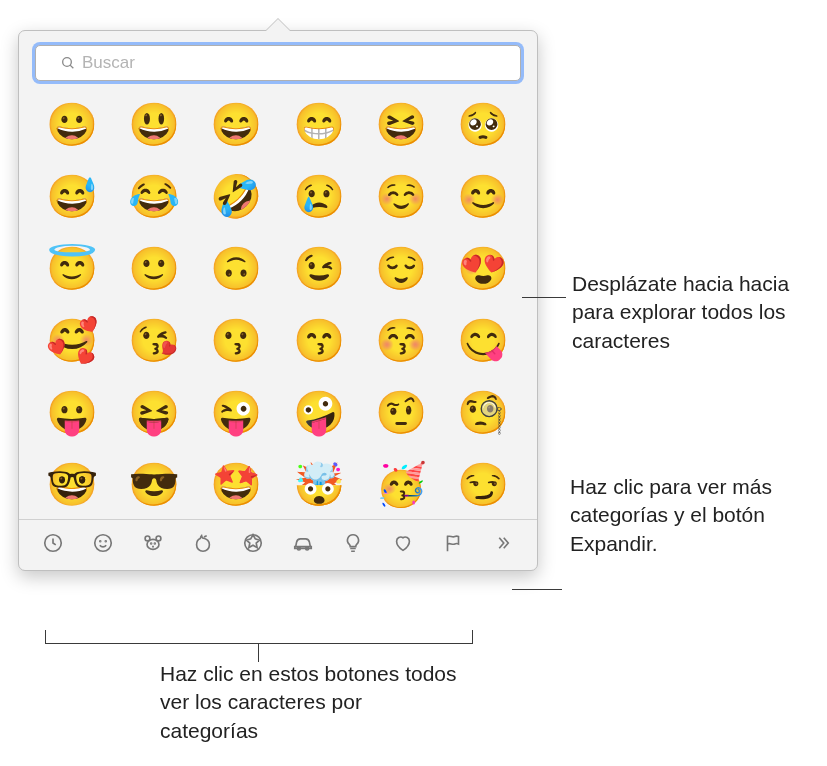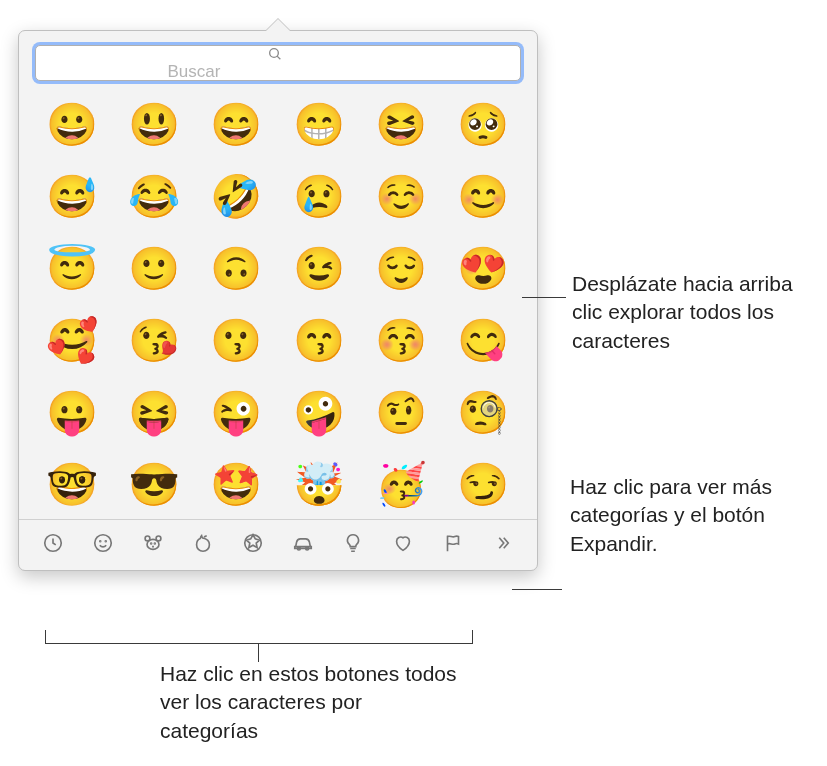--- a/index.html
+++ b/index.html
@@ -38,21 +38,20 @@
   .search-field {
     display: flex;
     align-items: center;
     width: 100%;
     height: 36px;
     background: #fff;
     border: 1px solid #b0b0b0;
     border-radius: 5px;
     box-shadow: 0 0 0 3px rgba(70,140,255,0.55);
     padding: 0 24px;
-    flex-direction: column;
   }
   .search-icon {
     width: 16px; height: 16px;
     flex: 0 0 auto;
     margin-right: 6px;
     color: #8a8a8a;
   }
   .search-input {
     flex: 1 1 auto;
     border: none;
@@ -260,15 +259,15 @@
     </div>
   </div>
 </div>
 
 <div class="leader leader-h" style="left:522px; top:297px; width:44px;"></div>
 <div class="leader leader-h" style="left:512px; top:589px; width:50px;"></div>
 
 <div class="bracket"></div>
 <div class="bracket-stem"></div>
 
-<div class="callout callout-scroll">Desplázate hacia arriba clic explorar todos los caracteres</div>
+<div class="callout callout-scroll">Desplázate hacia hacia para explorar todos los caracteres</div>
 <div class="callout callout-more">Haz clic para ver más categorías y el botón Expandir.</div>
 <div class="callout callout-cats">Haz clic en estos botones todos ver los caracteres por categorías</div>
 
 </body></html>

